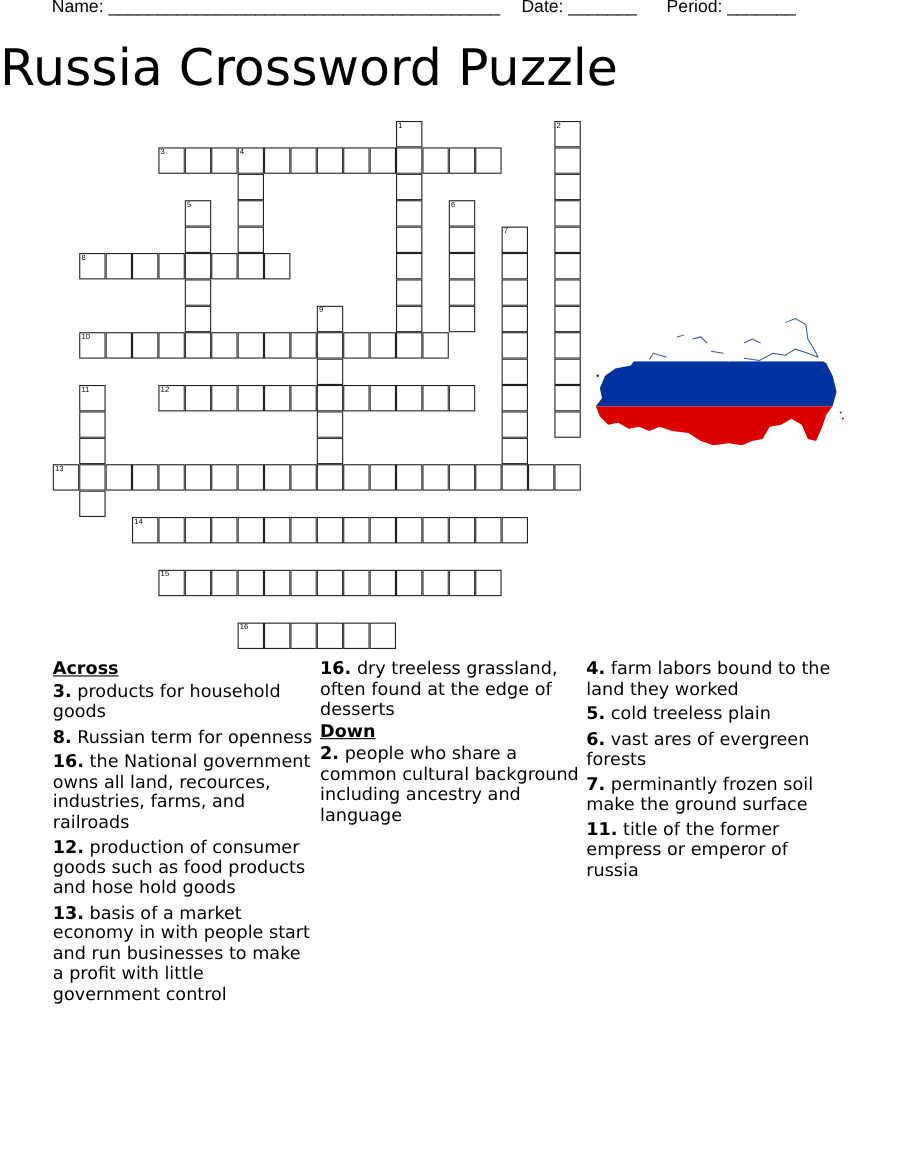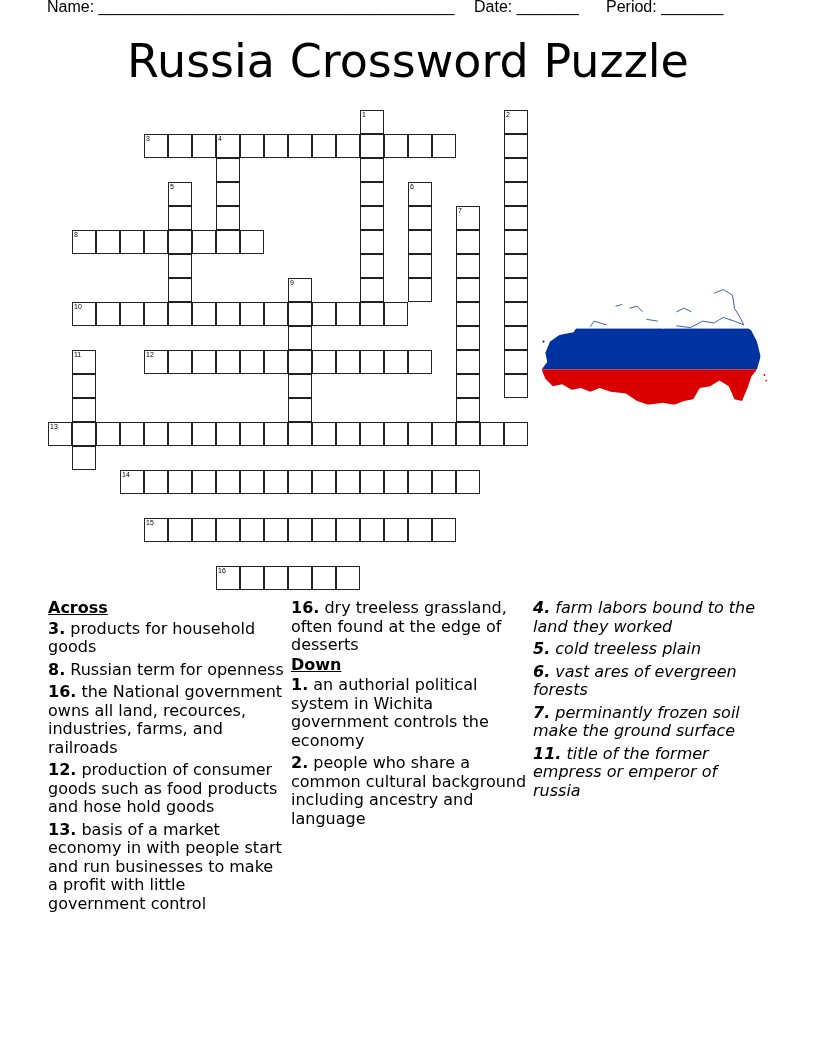--- a/index.html
+++ b/index.html
@@ -1,18 +1,18 @@
 <!DOCTYPE html>
 <html><head>
 <meta charset="utf-8">
 <style>
   body { margin:0; background:#fff; }
   #page { position:relative; width:816px; height:1056px; background:#fff; overflow:hidden; font-family:"DejaVu Sans", sans-serif; color:#000; }
   .hdr { position:absolute; top:-2px; font-family:"Liberation Sans", sans-serif; font-size:16px; white-space:pre; }
-  .title { position:absolute; top:34px; left:0; width:816px; text-align:center; font-family:"DejaVu Sans", sans-serif; font-size:46px; font-weight:normal; letter-spacing:0px; }
+  .title { position:absolute; top:34px; left:0; width:816px; font-family:"DejaVu Sans", sans-serif; font-size:46px; font-weight:normal; letter-spacing:0px; }
   .grid { position:absolute; left:48px; top:110px; }
   .cell { position:absolute; width:24px; height:24px; box-sizing:border-box; border:1px solid #222; background:#fff; }
   .num { position:absolute; left:1px; top:0px; font-size:7px; font-family:"Liberation Sans", sans-serif; line-height:8px; }
   .map { position:absolute; left:536px; top:284px; width:234px; height:130px; }
   .clues { position:absolute; top:599px; font-size:16px; line-height:18.5px; }
   .col { position:absolute; width:236px; }
   .clue { margin-bottom:4px; }
   .clue b { font-weight:bold; }
   .sec { font-weight:bold; text-decoration:underline; margin-bottom:2px; }
 </style>
@@ -232,24 +232,23 @@
       <div class="sec">Across</div>
       <div class="clue"><b>3.</b> <span>products for household goods</span></div>
       <div class="clue"><b>8.</b> <span>Russian term for openness</span></div>
       <div class="clue"><b>16.</b> <span>the National government owns all land, recources, industries, farms, and railroads</span></div>
       <div class="clue"><b>12.</b> <span>production of consumer goods such as food products and hose hold goods</span></div>
       <div class="clue"><b>13.</b> <span>basis of a market economy in with people start and run businesses to make a profit with little government control</span></div>
     </div>
     <div class="col" style="left:291px;">
       <div class="clue" style="margin-bottom:1px;"><b>16.</b> <span>dry treeless grassland, often found at the edge of desserts</span></div>
       <div class="sec">Down</div>
-      <div class="clue"><b>1.</b> <span>an authorial political system in Wichita government controls the economy</span></div>
       <div class="clue"><b>2.</b> <span>people who share a common cultural background including ancestry and language</span></div>
     </div>
-    <div class="col" style="left:533px;font-style:italic;">
+    <div class="col" style="left:533px;">
       <div class="clue"><b>4.</b> <span>farm labors bound to the land they worked</span></div>
       <div class="clue"><b>5.</b> <span>cold treeless plain</span></div>
       <div class="clue"><b>6.</b> <span>vast ares of evergreen forests</span></div>
       <div class="clue"><b>7.</b> <span>perminantly frozen soil make the ground surface</span></div>
       <div class="clue"><b>11.</b> <span>title of the former empress or emperor of russia</span></div>
     </div>
   </div>
 </div>
 
 </body></html>

